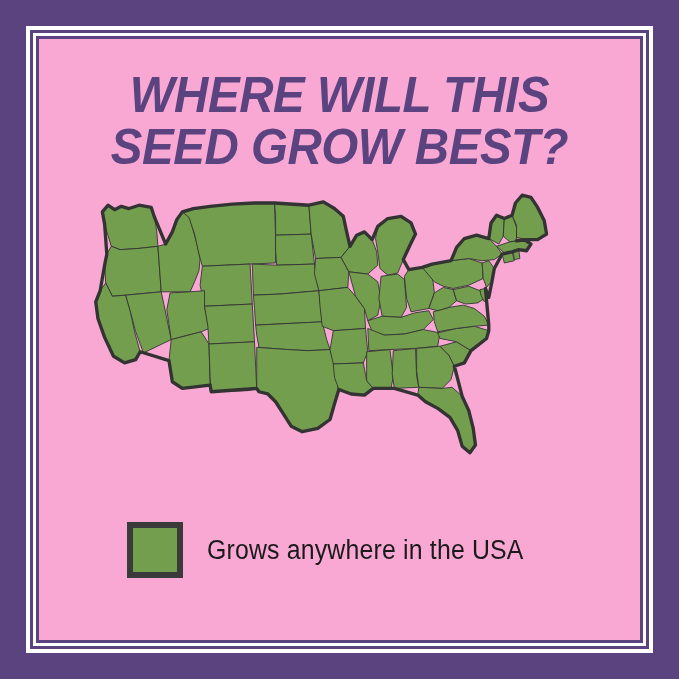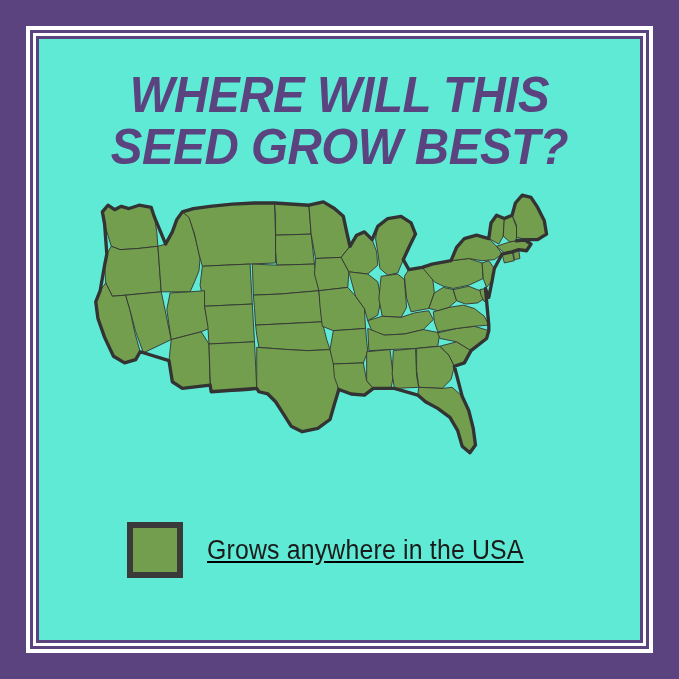--- a/index.html
+++ b/index.html
@@ -40,21 +40,21 @@
     border: 3px solid #ffffff;
   }
   .band-line {
     left: 36px; top: 36px; right: 36px; bottom: 36px;
     border: 3px solid #5B4380;
   }
 
   .canvas {
     position: absolute;
     left: 39px; top: 39px; right: 39px; bottom: 39px;
-    background: #5eead4;
+    background: #f9a8d4;
     overflow: hidden;
   }
 
   
   .title-block {
     position: absolute;
     left: 0;
     right: 0;
     top: 30px;
     text-align: center;
@@ -106,21 +106,20 @@
   
   .legend {
     position: absolute;
     left: 0;
     right: 0;
     bottom: 62px;
     display: flex;
     align-items: center;
     justify-content: center;
     gap: 24px;
-    text-decoration: underline;
   }
   .legend-swatch {
     width: 56px;
     height: 56px;
     box-sizing: border-box;
     background: #739E4E;
     border: 6px solid #3A3A3A;
     flex: none;
   }
   .legend-label {

